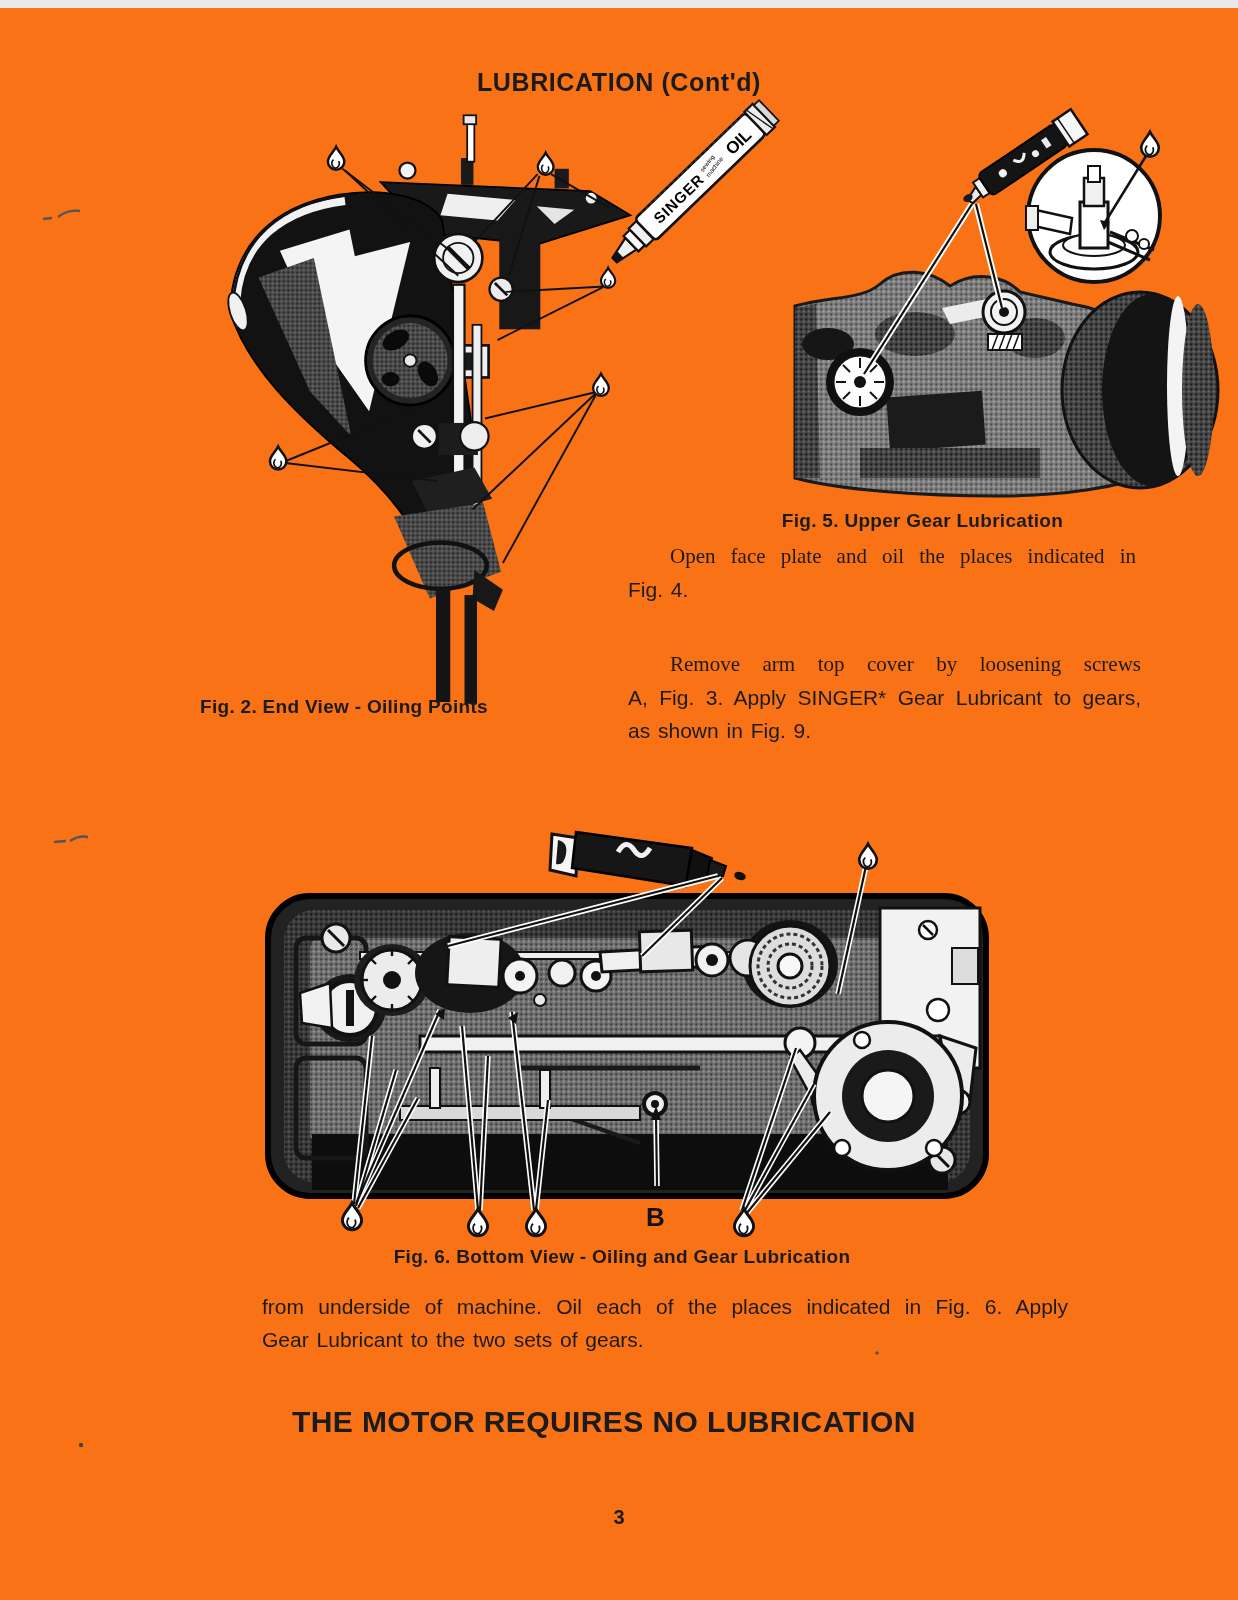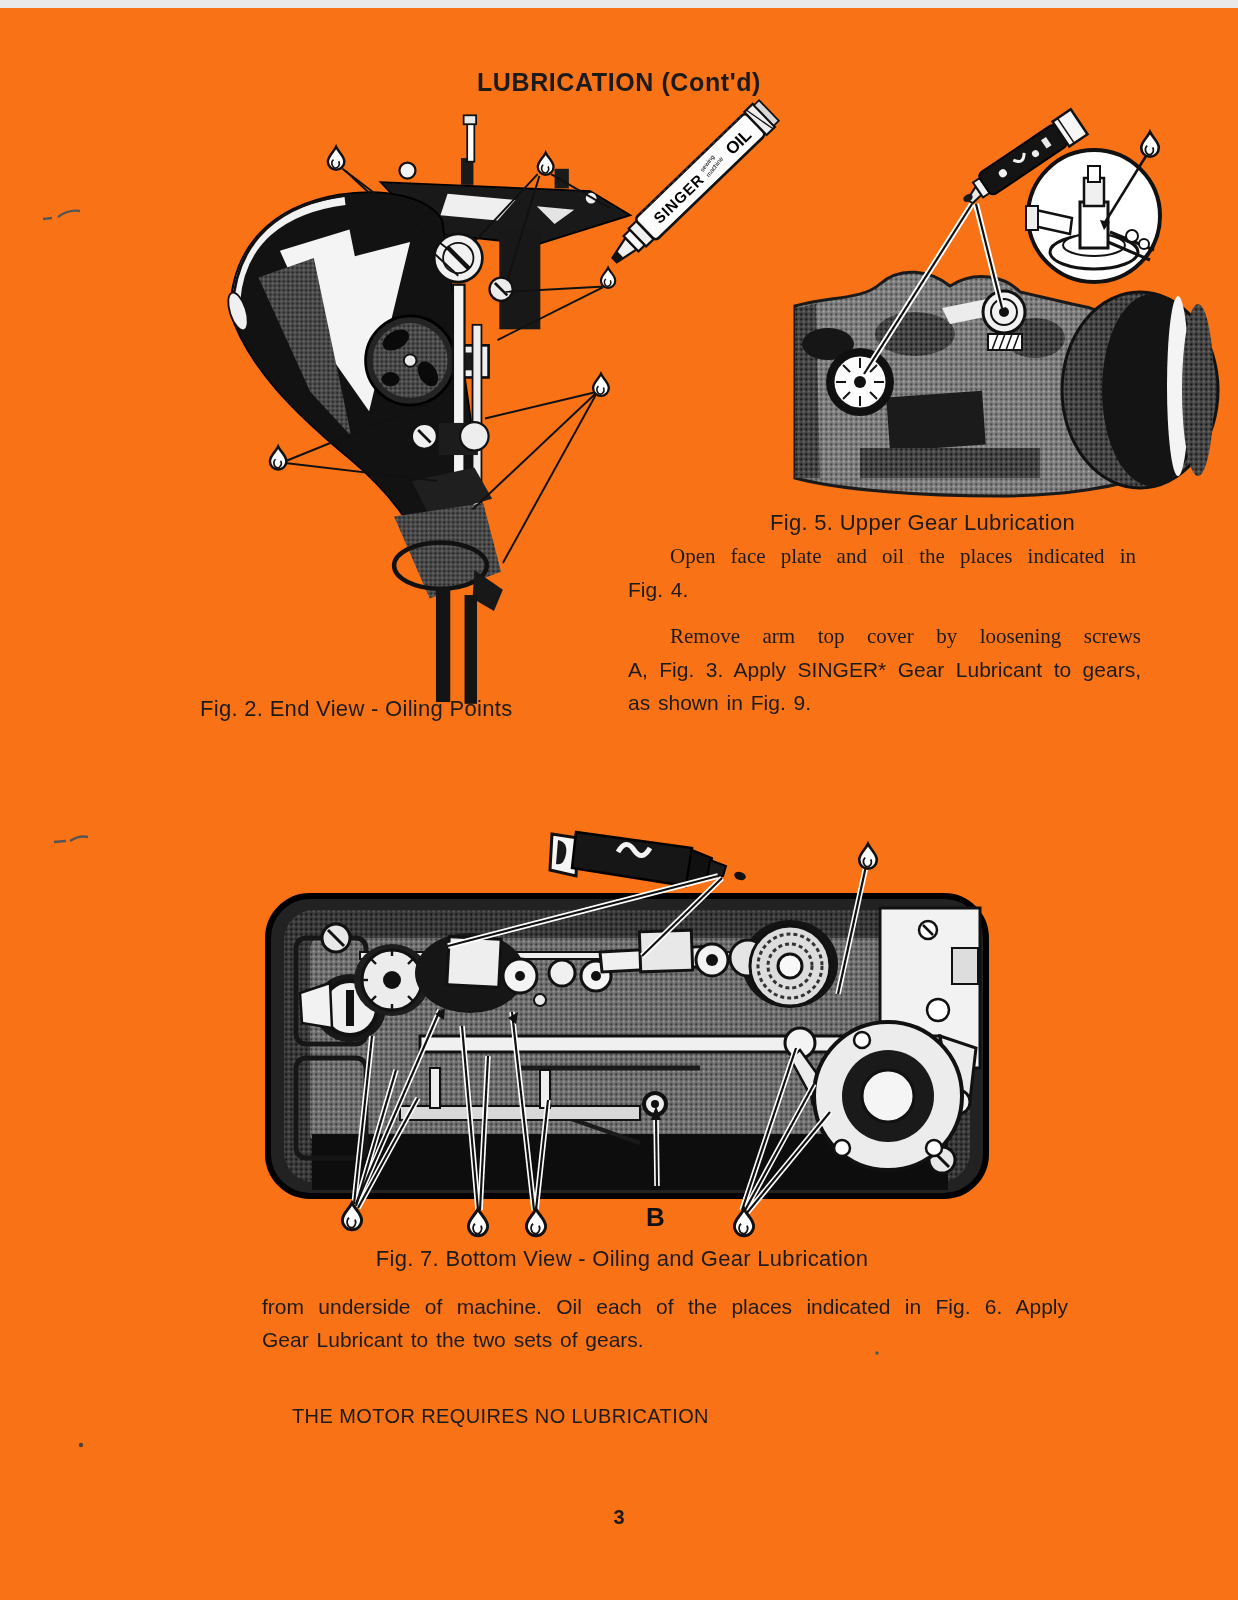--- a/index.html
+++ b/index.html
@@ -6,26 +6,26 @@
   .page{
     position:relative;width:1238px;height:1600px;margin:8px auto;
     background:#f97316;color:#1b1b1b;overflow:hidden;
     font-family:"Liberation Sans",sans-serif;
   }
   .abs{position:absolute;}
   .title{
     left:0;right:0;top:60px;text-align:center;
     font-size:25px;font-weight:700;letter-spacing:.6px;
   }
-  .caption{font-weight:400;font-size:22px;letter-spacing:.3px;}
+  .caption{font-weight:700;font-size:19px;letter-spacing:.3px;}
   .para{font-size:21px;}
   .jline{text-align:justify;text-align-last:justify;line-height:33px;word-spacing:2px;}
   .jlast{text-align:center;text-align-last:left;}
   .findent{padding-left:42px;font-family:Liberation Serif, serif;}
-  .motor{font-size:20px;font-weight:400;letter-spacing:.4px;}
+  .motor{font-size:30px;font-weight:700;letter-spacing:.4px;}
   .pagenum{left:0;right:0;top:1498px;text-align:center;font-size:20px;font-weight:700;}
   svg{display:block;}
   .stray{position:absolute;}
 </style>
 </head>
 <body>
 
 <div class="page">
 
   <div class="abs title">LUBRICATION (Cont'd)</div>
@@ -255,21 +255,21 @@
       <path d="M-2.5,1.5 a3.5,4.5 0 1,0 5,1.5" fill="none" stroke="#111" stroke-width="1.6"></path>
     </g>
   </svg>
 
   <div class="abs caption" style="left:700px;top:502px;width:445px;text-align:center">Fig. 5. Upper Gear Lubrication</div>
 
   <div class="abs para" style="left:628px;top:532px;width:508px">
     <div class="jline findent">Open face plate and oil the places indicated in</div>
     <div class="jline jlast">Fig. 4.</div>
   </div>
-  <div class="abs para" style="left:628px;top:612px;width:513px">
+  <div class="abs para" style="left:628px;top:640px;width:513px">
     <div class="jline findent">Remove arm top cover by loosening screws</div>
     <div class="jline">A, Fig. 3. Apply SINGER* Gear Lubricant to gears,</div>
     <div class="jline jlast">as shown in Fig. 9.</div>
   </div>
 
   <div class="abs caption" style="left:200px;top:688px">Fig. 2. End View - Oiling Points</div>
 
   <svg class="abs" style="left:255px;top:795px" width="745" height="440" viewBox="255 795 745 440">
     <defs>
       <pattern id="ht6m" width="5" height="5" patternUnits="userSpaceOnUse">
@@ -435,21 +435,21 @@
       <path d="M0,-11 C2.5,-5.5 8,-2 8,3.5 A8,8 0 1,1 -8,3.5 C-8,-2 -2.5,-5.5 0,-11 Z" fill="#fff" stroke="#111" stroke-width="2.4"></path>
       <path d="M-2.5,1.5 a3.5,4.5 0 1,0 5,1.5" fill="none" stroke="#111" stroke-width="1.6"></path>
     </g>
     <g transform="translate(868,848) scale(1.1)">
       <path d="M0,-11 C2.5,-5.5 8,-2 8,3.5 A8,8 0 1,1 -8,3.5 C-8,-2 -2.5,-5.5 0,-11 Z" fill="#fff" stroke="#111" stroke-width="2.4"></path>
       <path d="M-2.5,1.5 a3.5,4.5 0 1,0 5,1.5" fill="none" stroke="#111" stroke-width="1.6"></path>
     </g>
     <text x="646" y="1218" font-family="Liberation Sans, sans-serif" font-size="26" font-weight="700" fill="#111">B</text>
   </svg>
 
-  <div class="abs caption" style="left:252px;top:1238px;width:740px;text-align:center">Fig. 7. Bottom View - Oiling and Gear Lubrication</div>
+  <div class="abs caption" style="left:252px;top:1238px;width:740px;text-align:center">Fig. 6. Bottom View - Oiling and Gear Lubrication</div>
 
   <div class="abs para" style="left:262px;top:1282px;width:806px">
     <div class="jline">from underside of machine. Oil each of the places indicated in Fig. 6. Apply</div>
     <div class="jline jlast">Gear Lubricant to the two sets of gears.</div>
   </div>
 
   <div class="abs motor" style="left:292px;top:1397px">THE MOTOR REQUIRES NO LUBRICATION</div>
 
   <div class="abs pagenum">3</div>
 

